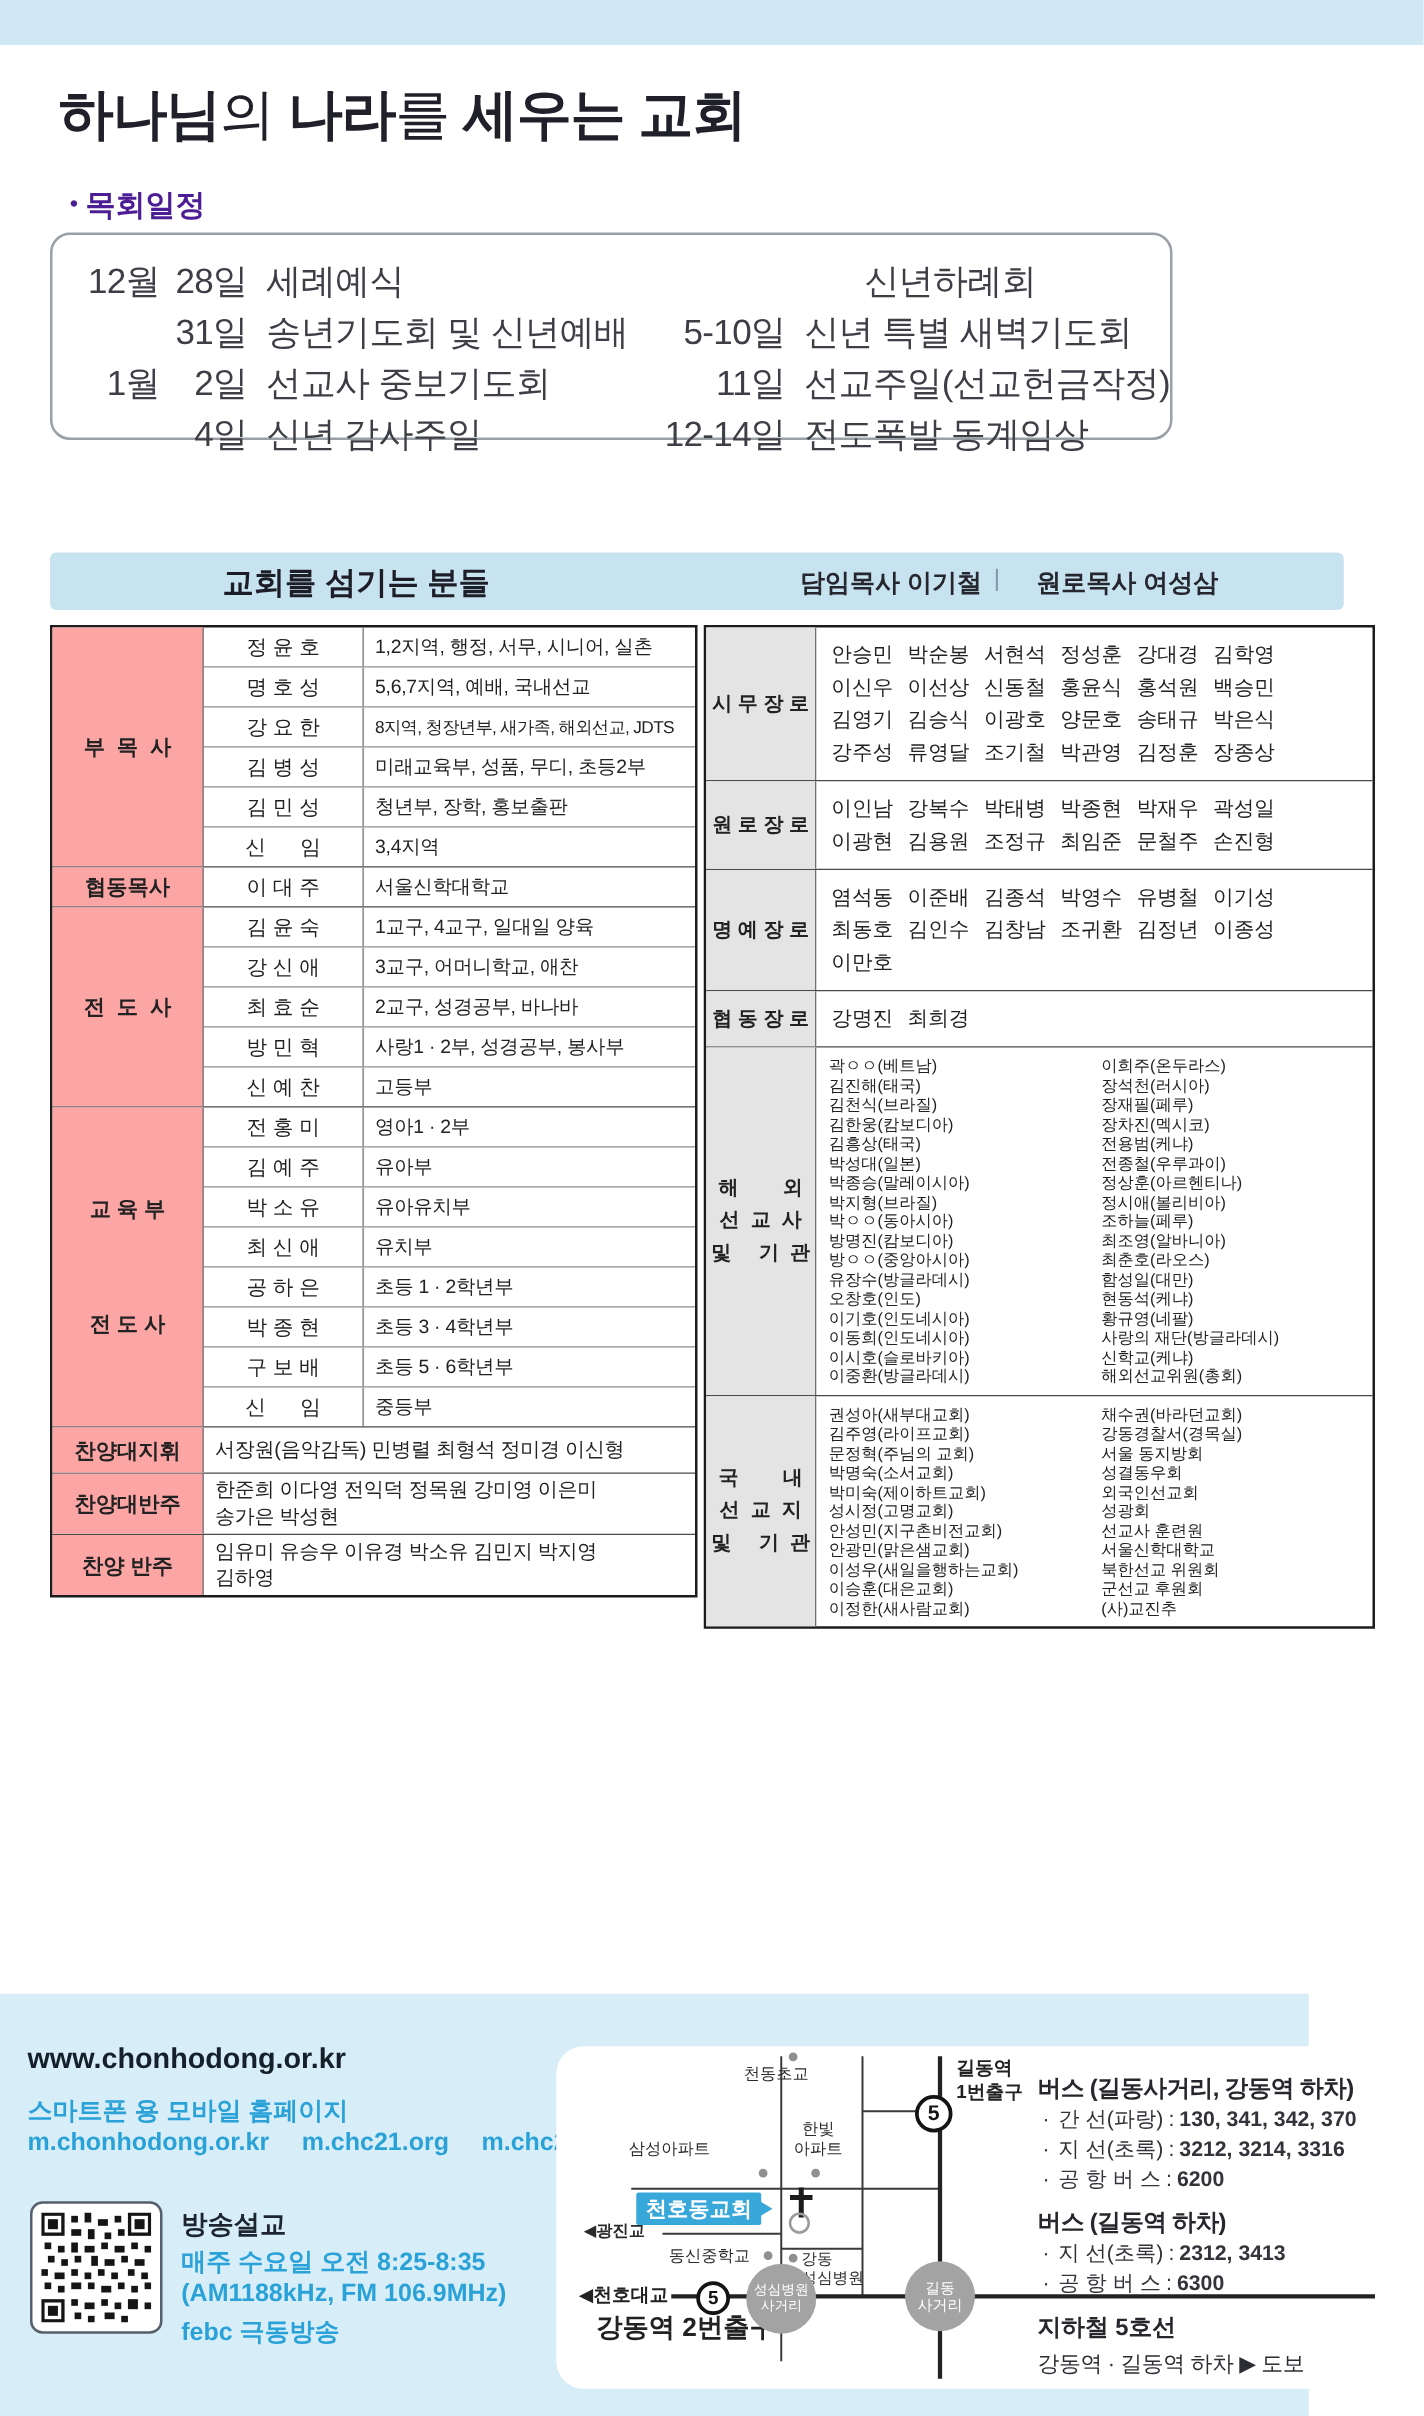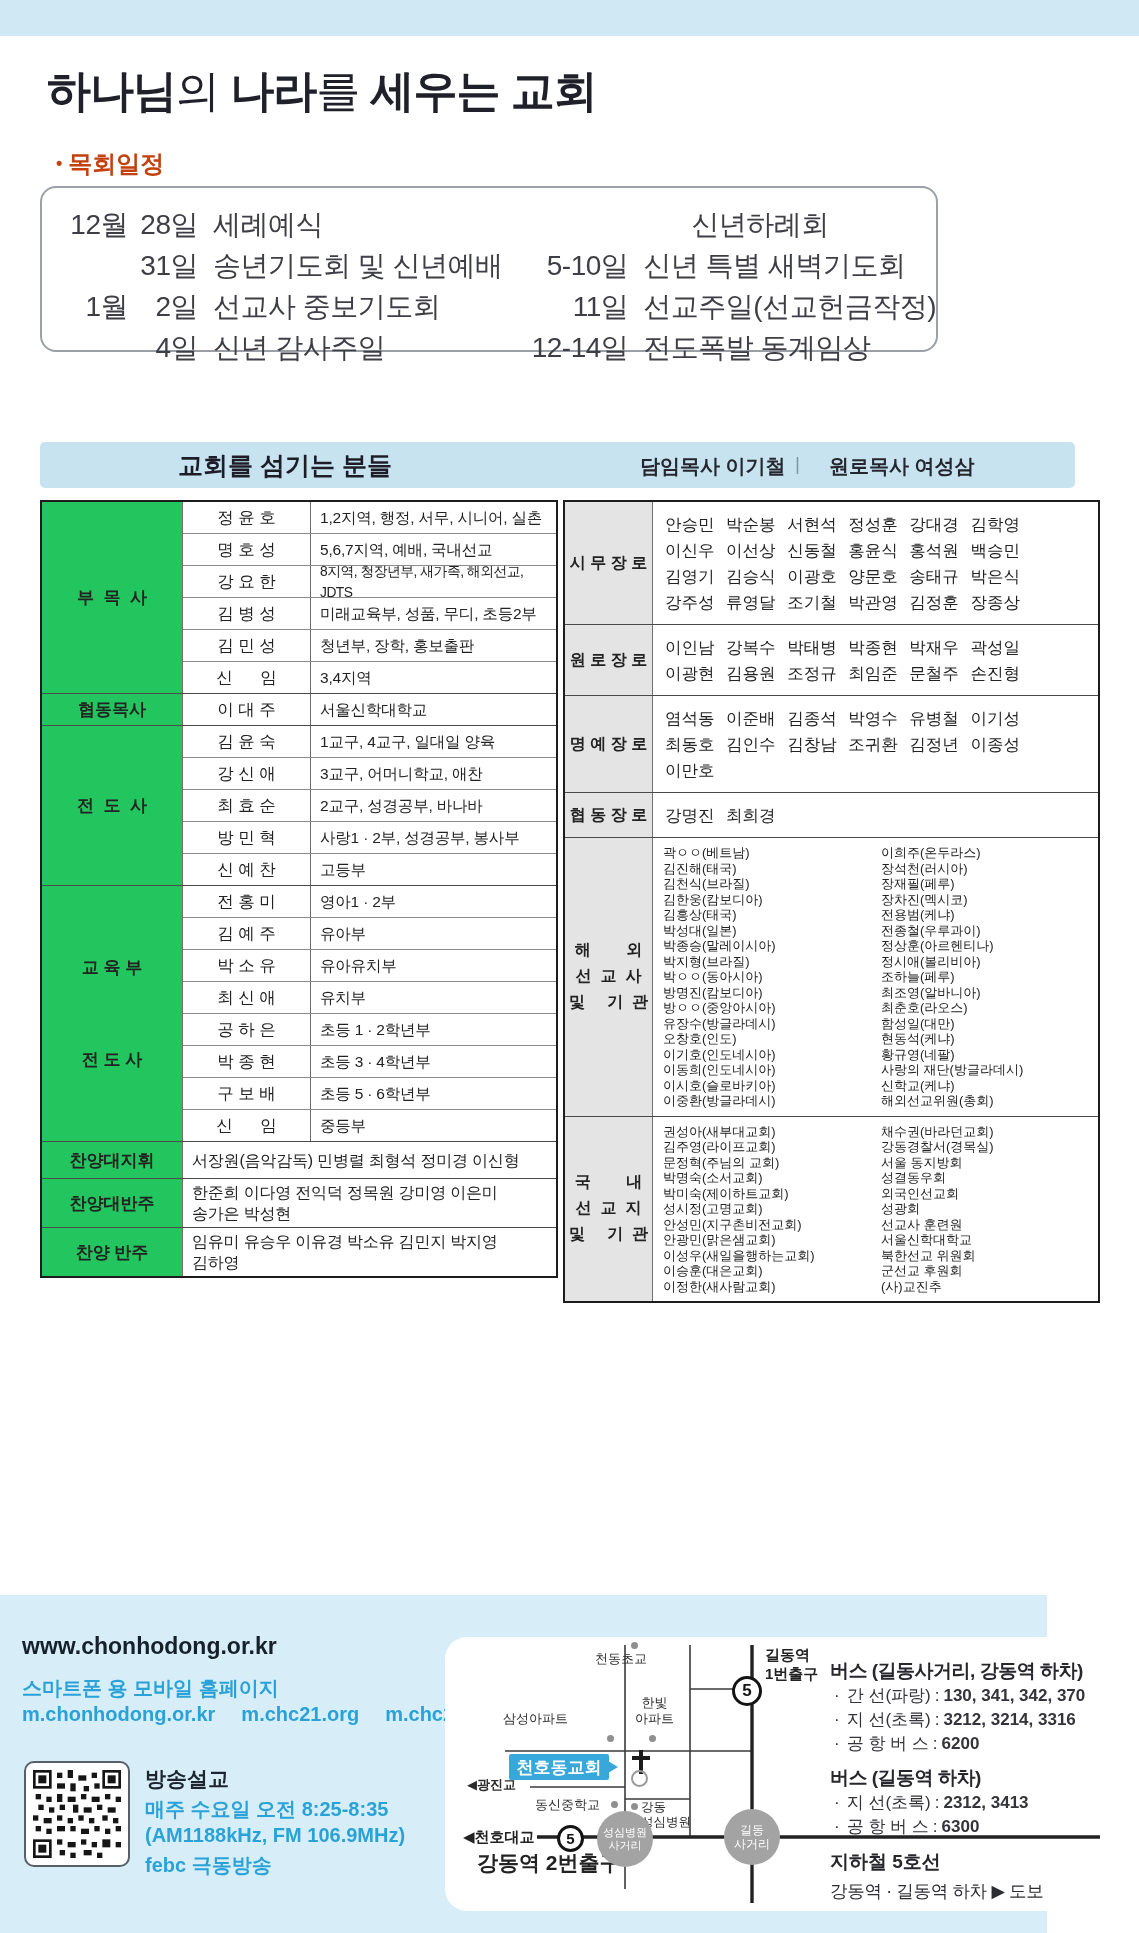--- a/index.html
+++ b/index.html
@@ -8,21 +8,21 @@
 
   
   .top-band{position:absolute;left:0;top:0;width:1139px;height:36px;background:#cfe8f4;}
 
   
   .title{position:absolute;left:47px;top:62px;margin:0;font-size:44px;color:#20202b;letter-spacing:-1px;white-space:pre;}
   .title .tb{font-weight:800;}
   .title .tn{font-weight:400;}
 
   
-  .section-label{position:absolute;left:56px;top:148px;color:#c2410c;font-size:24px;font-weight:700;}
+  .section-label{position:absolute;left:56px;top:148px;color:#4c1d95;font-size:24px;font-weight:700;}
   .section-label .bullet{font-size:18px;vertical-align:3px;margin-right:6px;}
 
   
   .sched-box{position:absolute;left:40px;top:186px;width:898px;height:166px;border:2px solid #9aa0a6;border-radius:16px;box-sizing:border-box;display:flex;padding:16px 0 0 22px;}
   .scol{display:flex;flex-direction:column;}
   .scol.l{width:470px;}
   .scol.r{flex:1;}
   .sline{display:flex;font-size:28px;color:#3e3e46;line-height:41px;letter-spacing:-0.5px;}
   .sm{width:64px;text-align:right;white-space:pre;}
   .sd{width:70px;text-align:right;margin-right:15px;white-space:pre;}
@@ -34,21 +34,21 @@
   .staff-bar{position:absolute;left:40px;top:442px;width:1035px;height:46px;background:#c8e3f0;border-radius:5px;}
   .staff-title{position:absolute;left:138px;top:7px;font-size:25px;font-weight:800;color:#1d1d28;}
   .pastor1{position:absolute;left:600px;top:11px;font-size:20px;font-weight:600;color:#26262e;}
   .pdiv{position:absolute;left:755px;top:11px;font-size:19px;color:#7d96a5;}
   .pastor2{position:absolute;left:789px;top:11px;font-size:20px;font-weight:600;color:#26262e;}
 
   
   .ltable{position:absolute;left:40px;top:500px;width:518px;border:2px solid #1c1c1c;background:#fff;box-sizing:border-box;}
   .lsec{display:flex;border-top:1.5px solid #4a4a4a;}
   .lsec:first-child{border-top:none;}
-  .lcat{width:141px;background:#22c55e;display:flex;flex-direction:column;justify-content:space-evenly;align-items:center;border-right:1px solid #6f6f6f;box-sizing:border-box;}
+  .lcat{width:121px;background:#fca5a5;display:flex;flex-direction:column;justify-content:space-evenly;align-items:center;border-right:1px solid #6f6f6f;box-sizing:border-box;}
   .lcatline{font-size:17px;font-weight:600;color:#222;white-space:pre;}
   .lrows{flex:1;display:flex;flex-direction:column;}
   .lrow{display:flex;border-top:1px solid #8d8d8d;height:31px;}
   .lrow:first-child{border-top:none;}
   .lrow.full{height:auto;min-height:36px;}
   .lname{width:128px;border-right:1px solid #6f6f6f;display:flex;align-items:center;justify-content:center;font-size:16.5px;color:#222;white-space:pre;box-sizing:border-box;}
   .ldesc{flex:1;display:flex;align-items:center;padding:3px 4px 3px 9px;font-size:15.5px;color:#222;white-space:pre-line;line-height:21px;letter-spacing:-0.2px;}
   .ldesc.small{font-size:13.8px;letter-spacing:-0.5px;}
   .lrow.full .ldesc{font-size:16px;}
 

